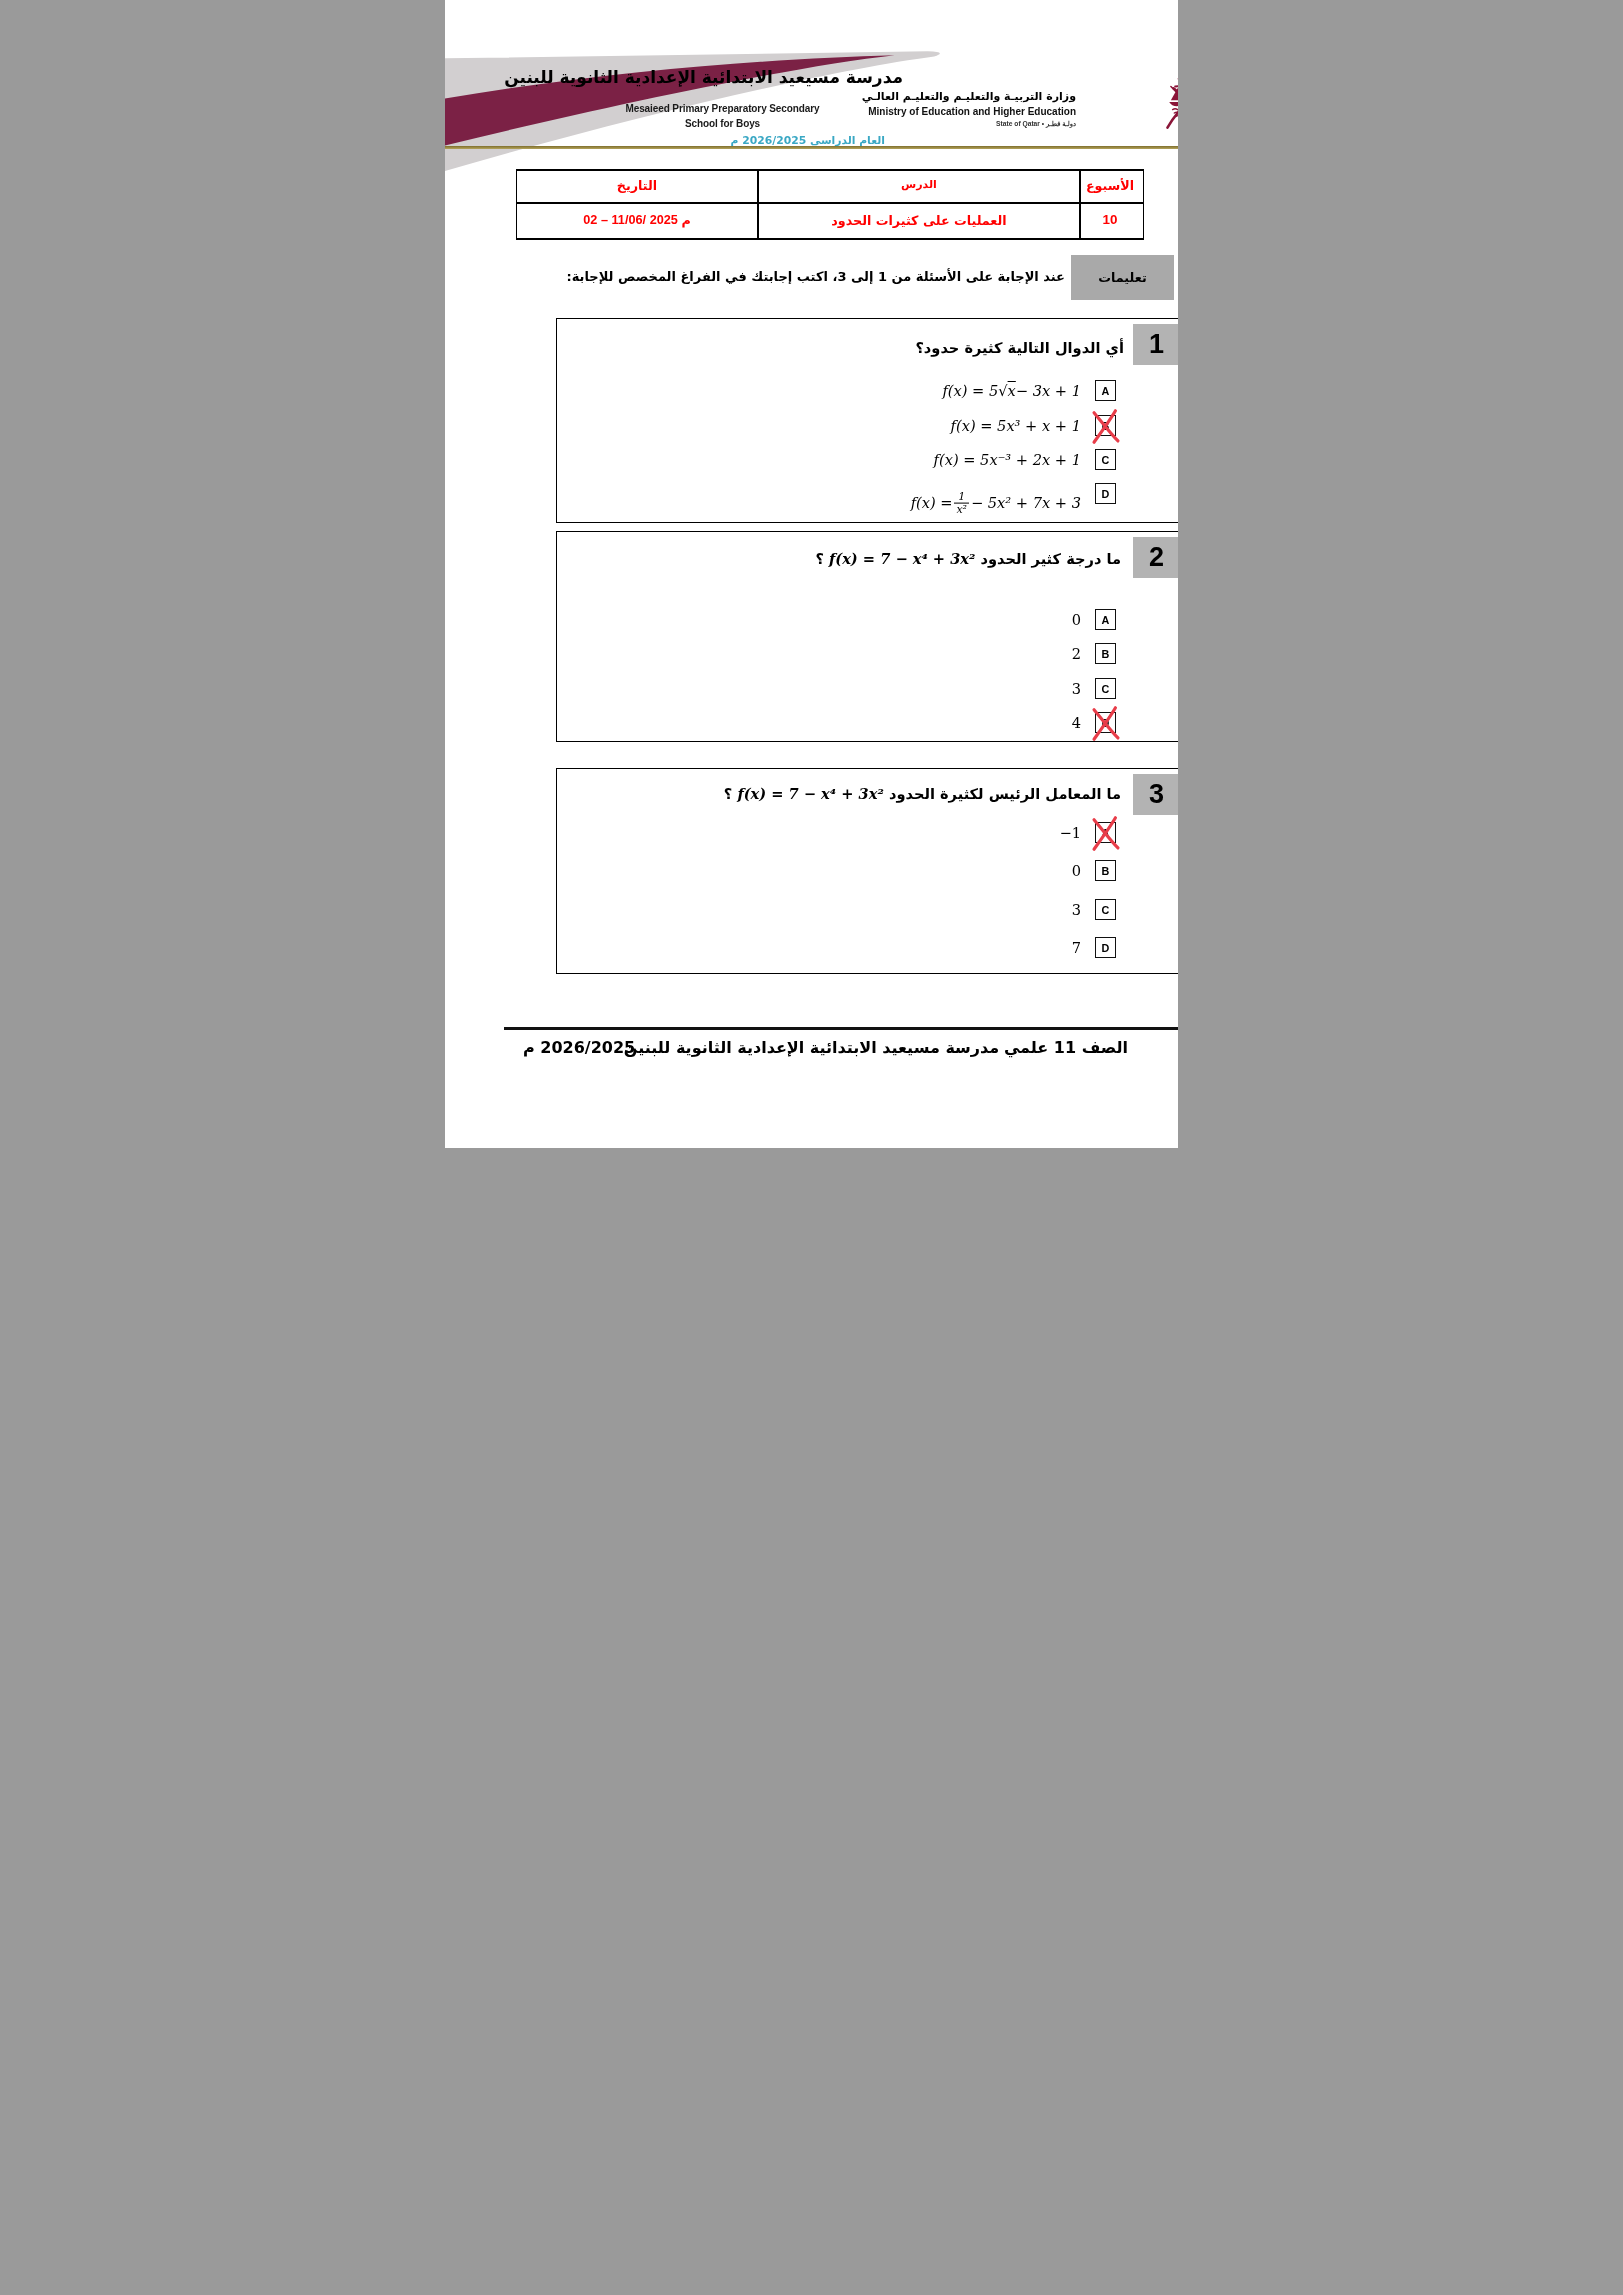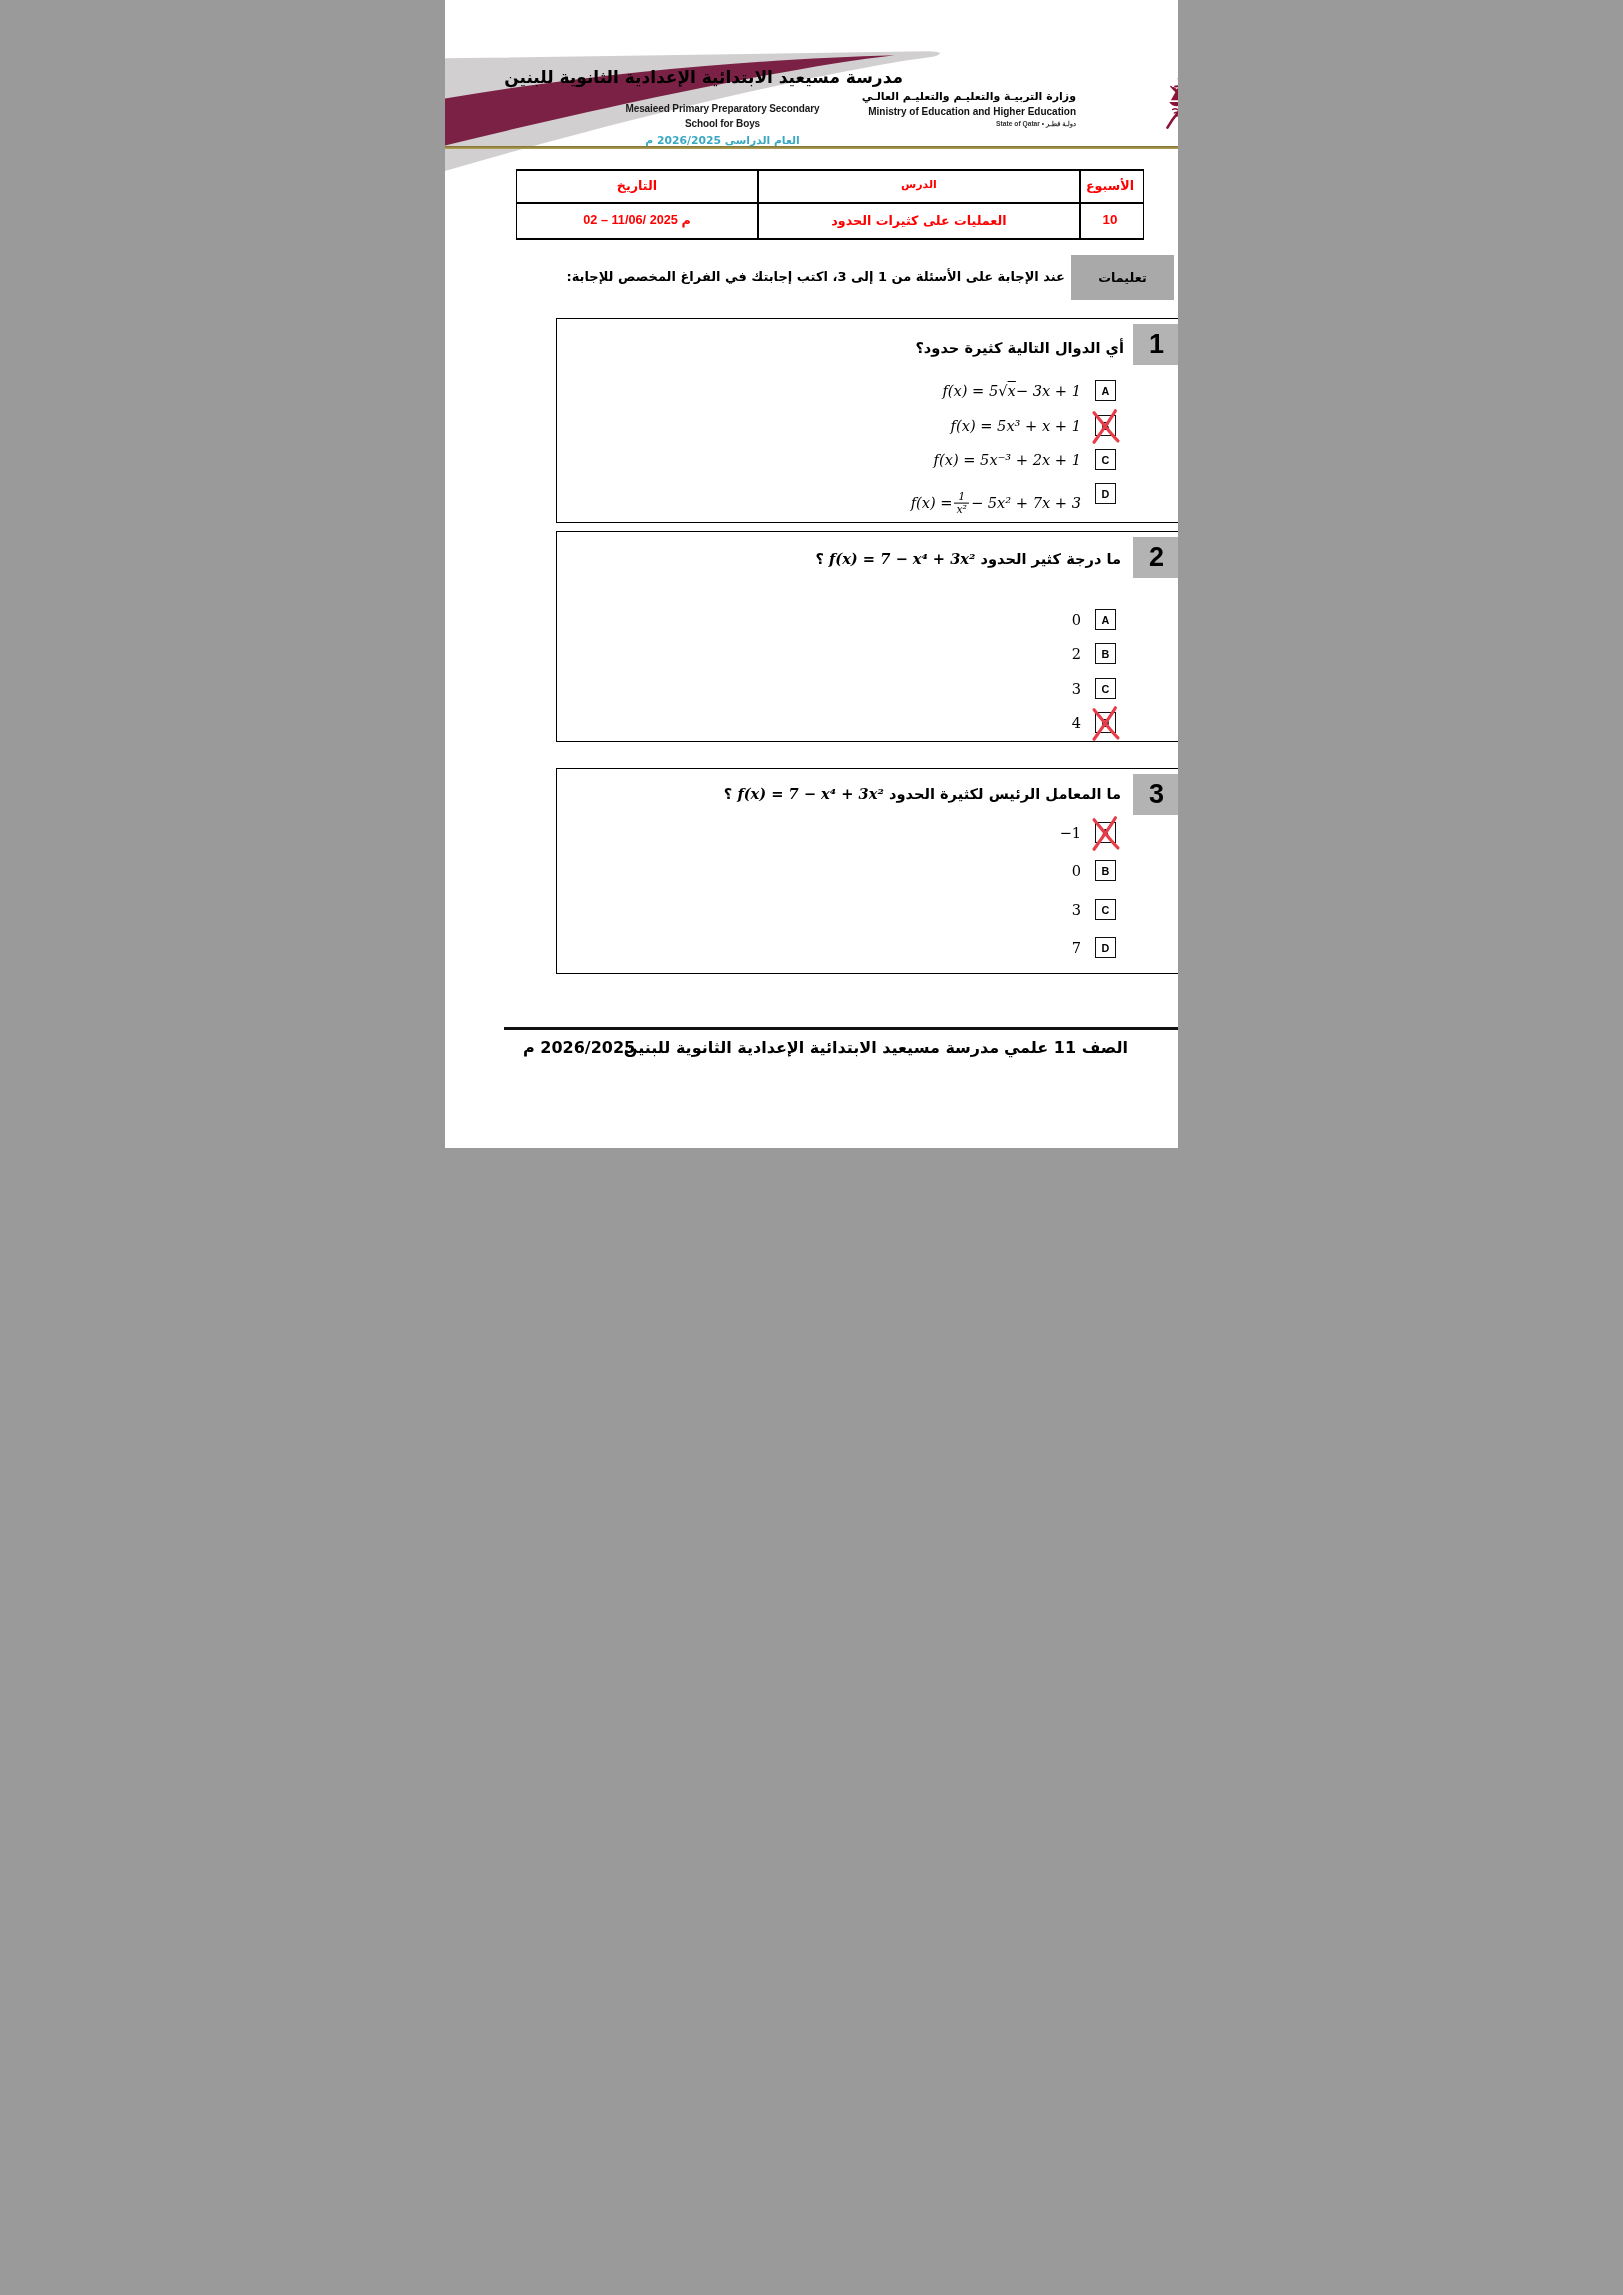--- a/index.html
+++ b/index.html
@@ -6,21 +6,21 @@
   .page{position:relative;width:733px;height:1148px;background:#ffffff;margin:0 auto;
         font-family:"DejaVu Sans",sans-serif;overflow:hidden;}
   .abs{position:absolute;}
   .nowrap{white-space:nowrap;}
 
   
   .swoosh{left:0;top:50px;width:521px;height:125px;}
   .school-ar{left:95px;top:67px;width:363px;font-size:17px;font-weight:bold;text-align:center;direction:rtl;}
   .school-en{left:115px;width:325px;text-align:center;font-family:"Liberation Sans",sans-serif;
              font-weight:bold;font-size:10px;color:#1a1a1a;letter-spacing:-0.1px;}
-  .school-year{left:115px;top:134px;width:325px;text-align:center;font-size:10.8px;font-weight:bold;
+  .school-year{left:115px;top:134px;width:325px;font-size:10.8px;font-weight:bold;
                color:#3aa8c4;direction:rtl;}
   .min-ar{right:102px;top:90px;font-size:11px;font-weight:bold;direction:rtl;}
   .min-en{right:102px;top:106px;font-size:10px;font-weight:bold;font-family:"Liberation Sans",sans-serif;color:#111;}
   .min-state{right:102px;top:120px;font-size:6.7px;color:#333;font-family:"Liberation Sans",sans-serif;font-weight:bold;}
   .emblem{left:717px;top:66px;width:52px;height:65px;}
   .goldline{left:0;top:146px;width:812px;height:2.5px;background:linear-gradient(#7e6f2e,#b5a45c);}
 
   
   .info-table{left:71px;top:169px;width:628px;height:71px;border:1.9px solid #000;
               border-top-width:2.5px;border-bottom-width:2.5px;box-sizing:border-box;}

